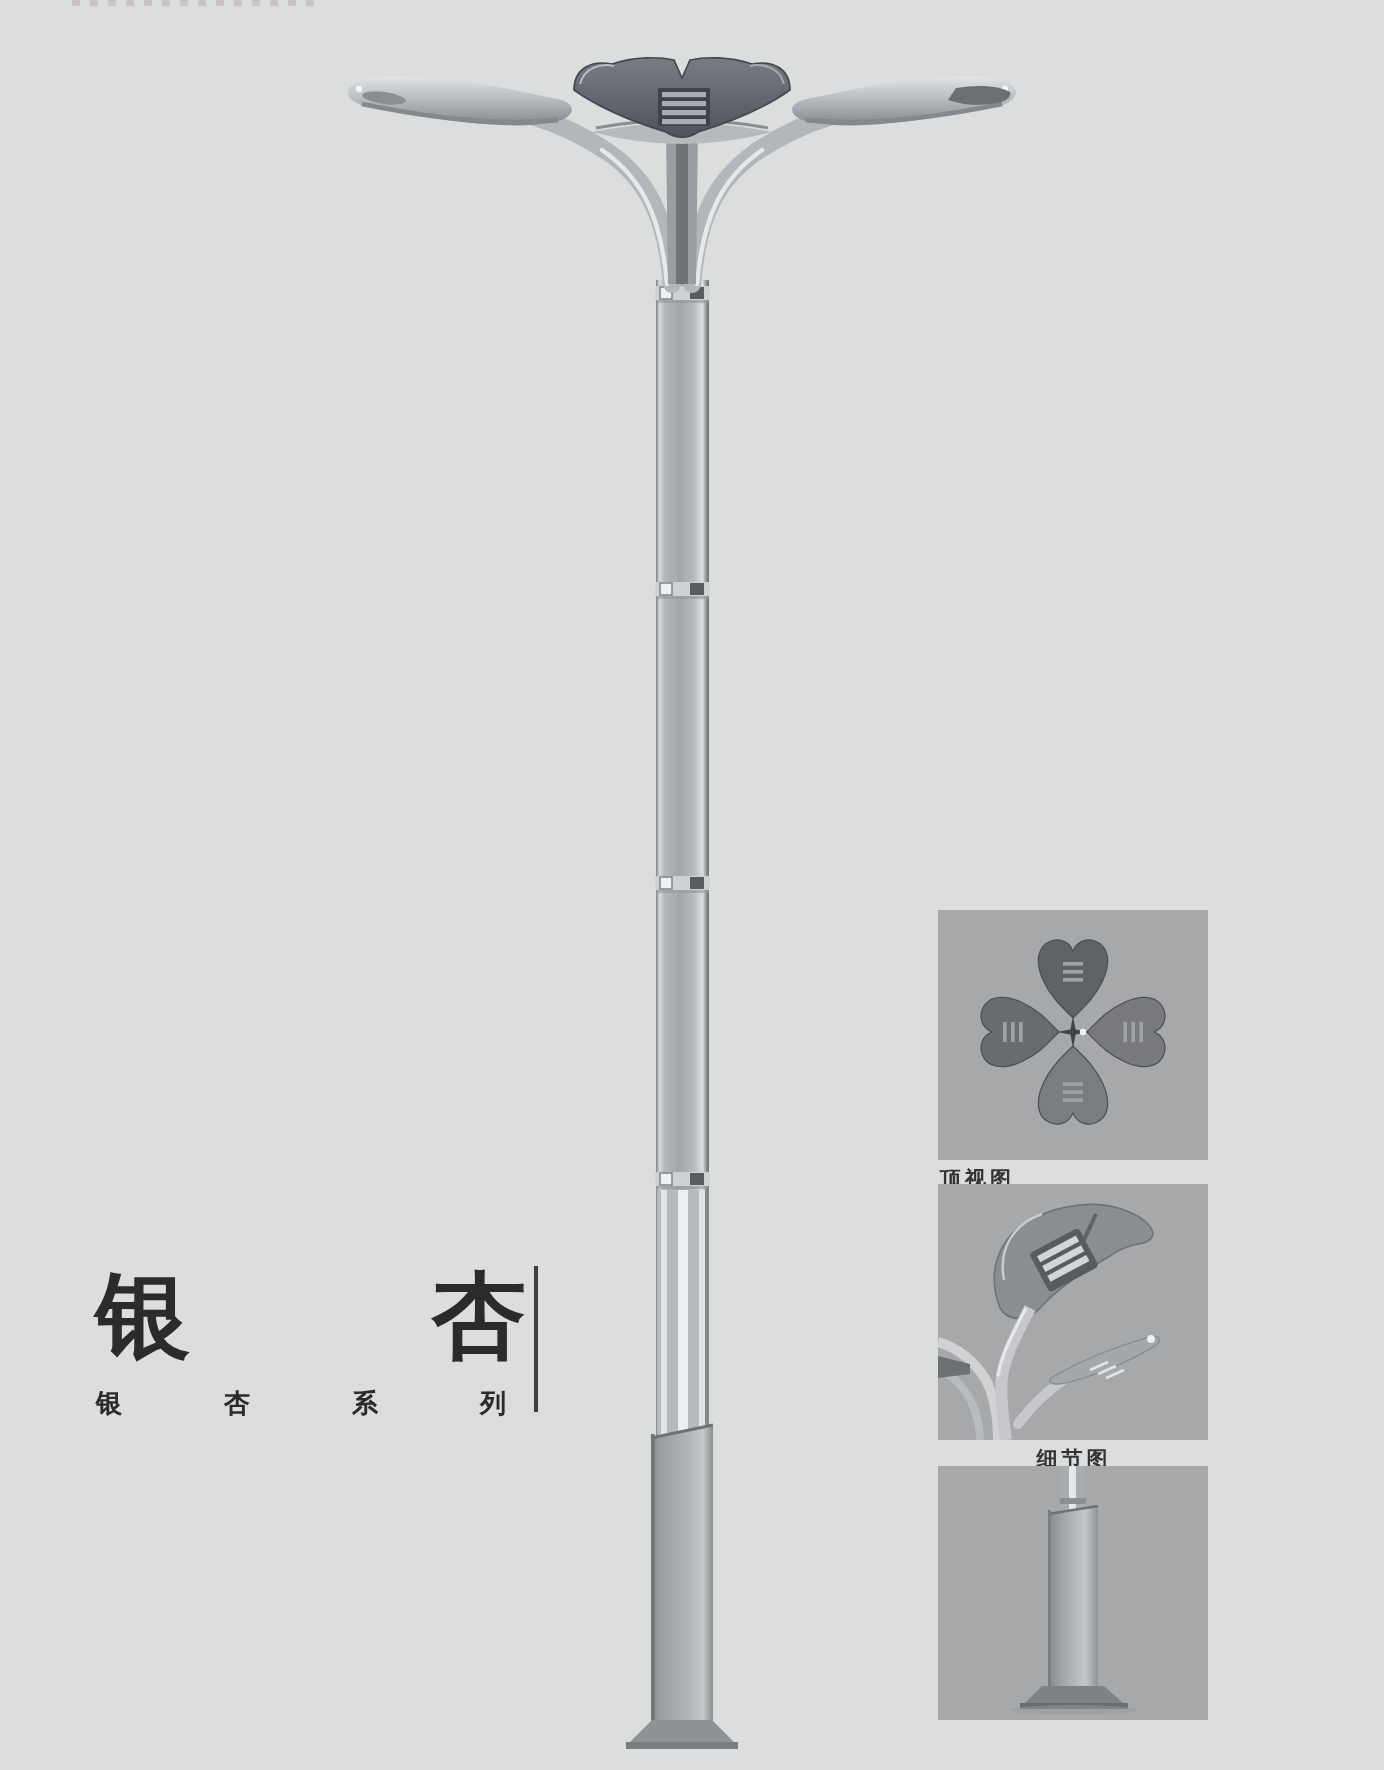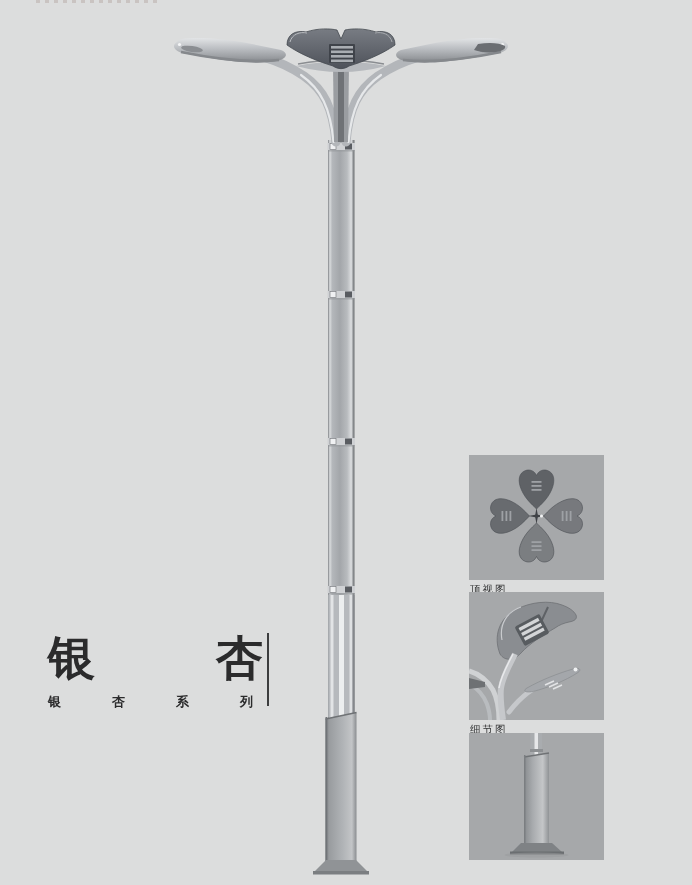--- a/index.html
+++ b/index.html
@@ -20,24 +20,24 @@
   .title-main{display:flex;justify-content:space-between;font-size:47px;line-height:1.16;
     font-weight:700;color:var(--title_ink);letter-spacing:0;}
   .title-sub{display:flex;justify-content:space-between;width:205px;margin-top:7px;
     font-size:13px;font-weight:700;color:var(--title_ink);}
   .title-divider{position:absolute;left:267px;top:633px;width:2px;height:73px;background:var(--divider_ink);}
 
   .thumb-column{position:absolute;left:469px;top:455px;width:135px;}
   .thumb{width:135px;margin-bottom:0;}
   .thumb .img{width:135px;background:var(--panel_bg);display:block;}
   .thumb .cap{display:block;font-size:10.5px;letter-spacing:2px;color:var(--label_ink);
-    padding:3px 0 0 1px;height:15px;font-weight:400;}
+    padding:3px 0 0 1px;height:15px;font-weight:700;}
   .thumb.t1 .img{height:125px;}
   .thumb.t2 .img{height:128px;}
-  .thumb.t2{margin-top:-3px;}
+  .thumb.t2{margin-top:-3px;text-align:center;}
   .thumb.t3 .img{height:127px;}
   .thumb.t3{margin-top:-2px;}
 </style>
 </head>
 <body>
 
 <div class="page">
 
   <div class="top-remnant"></div>
 

